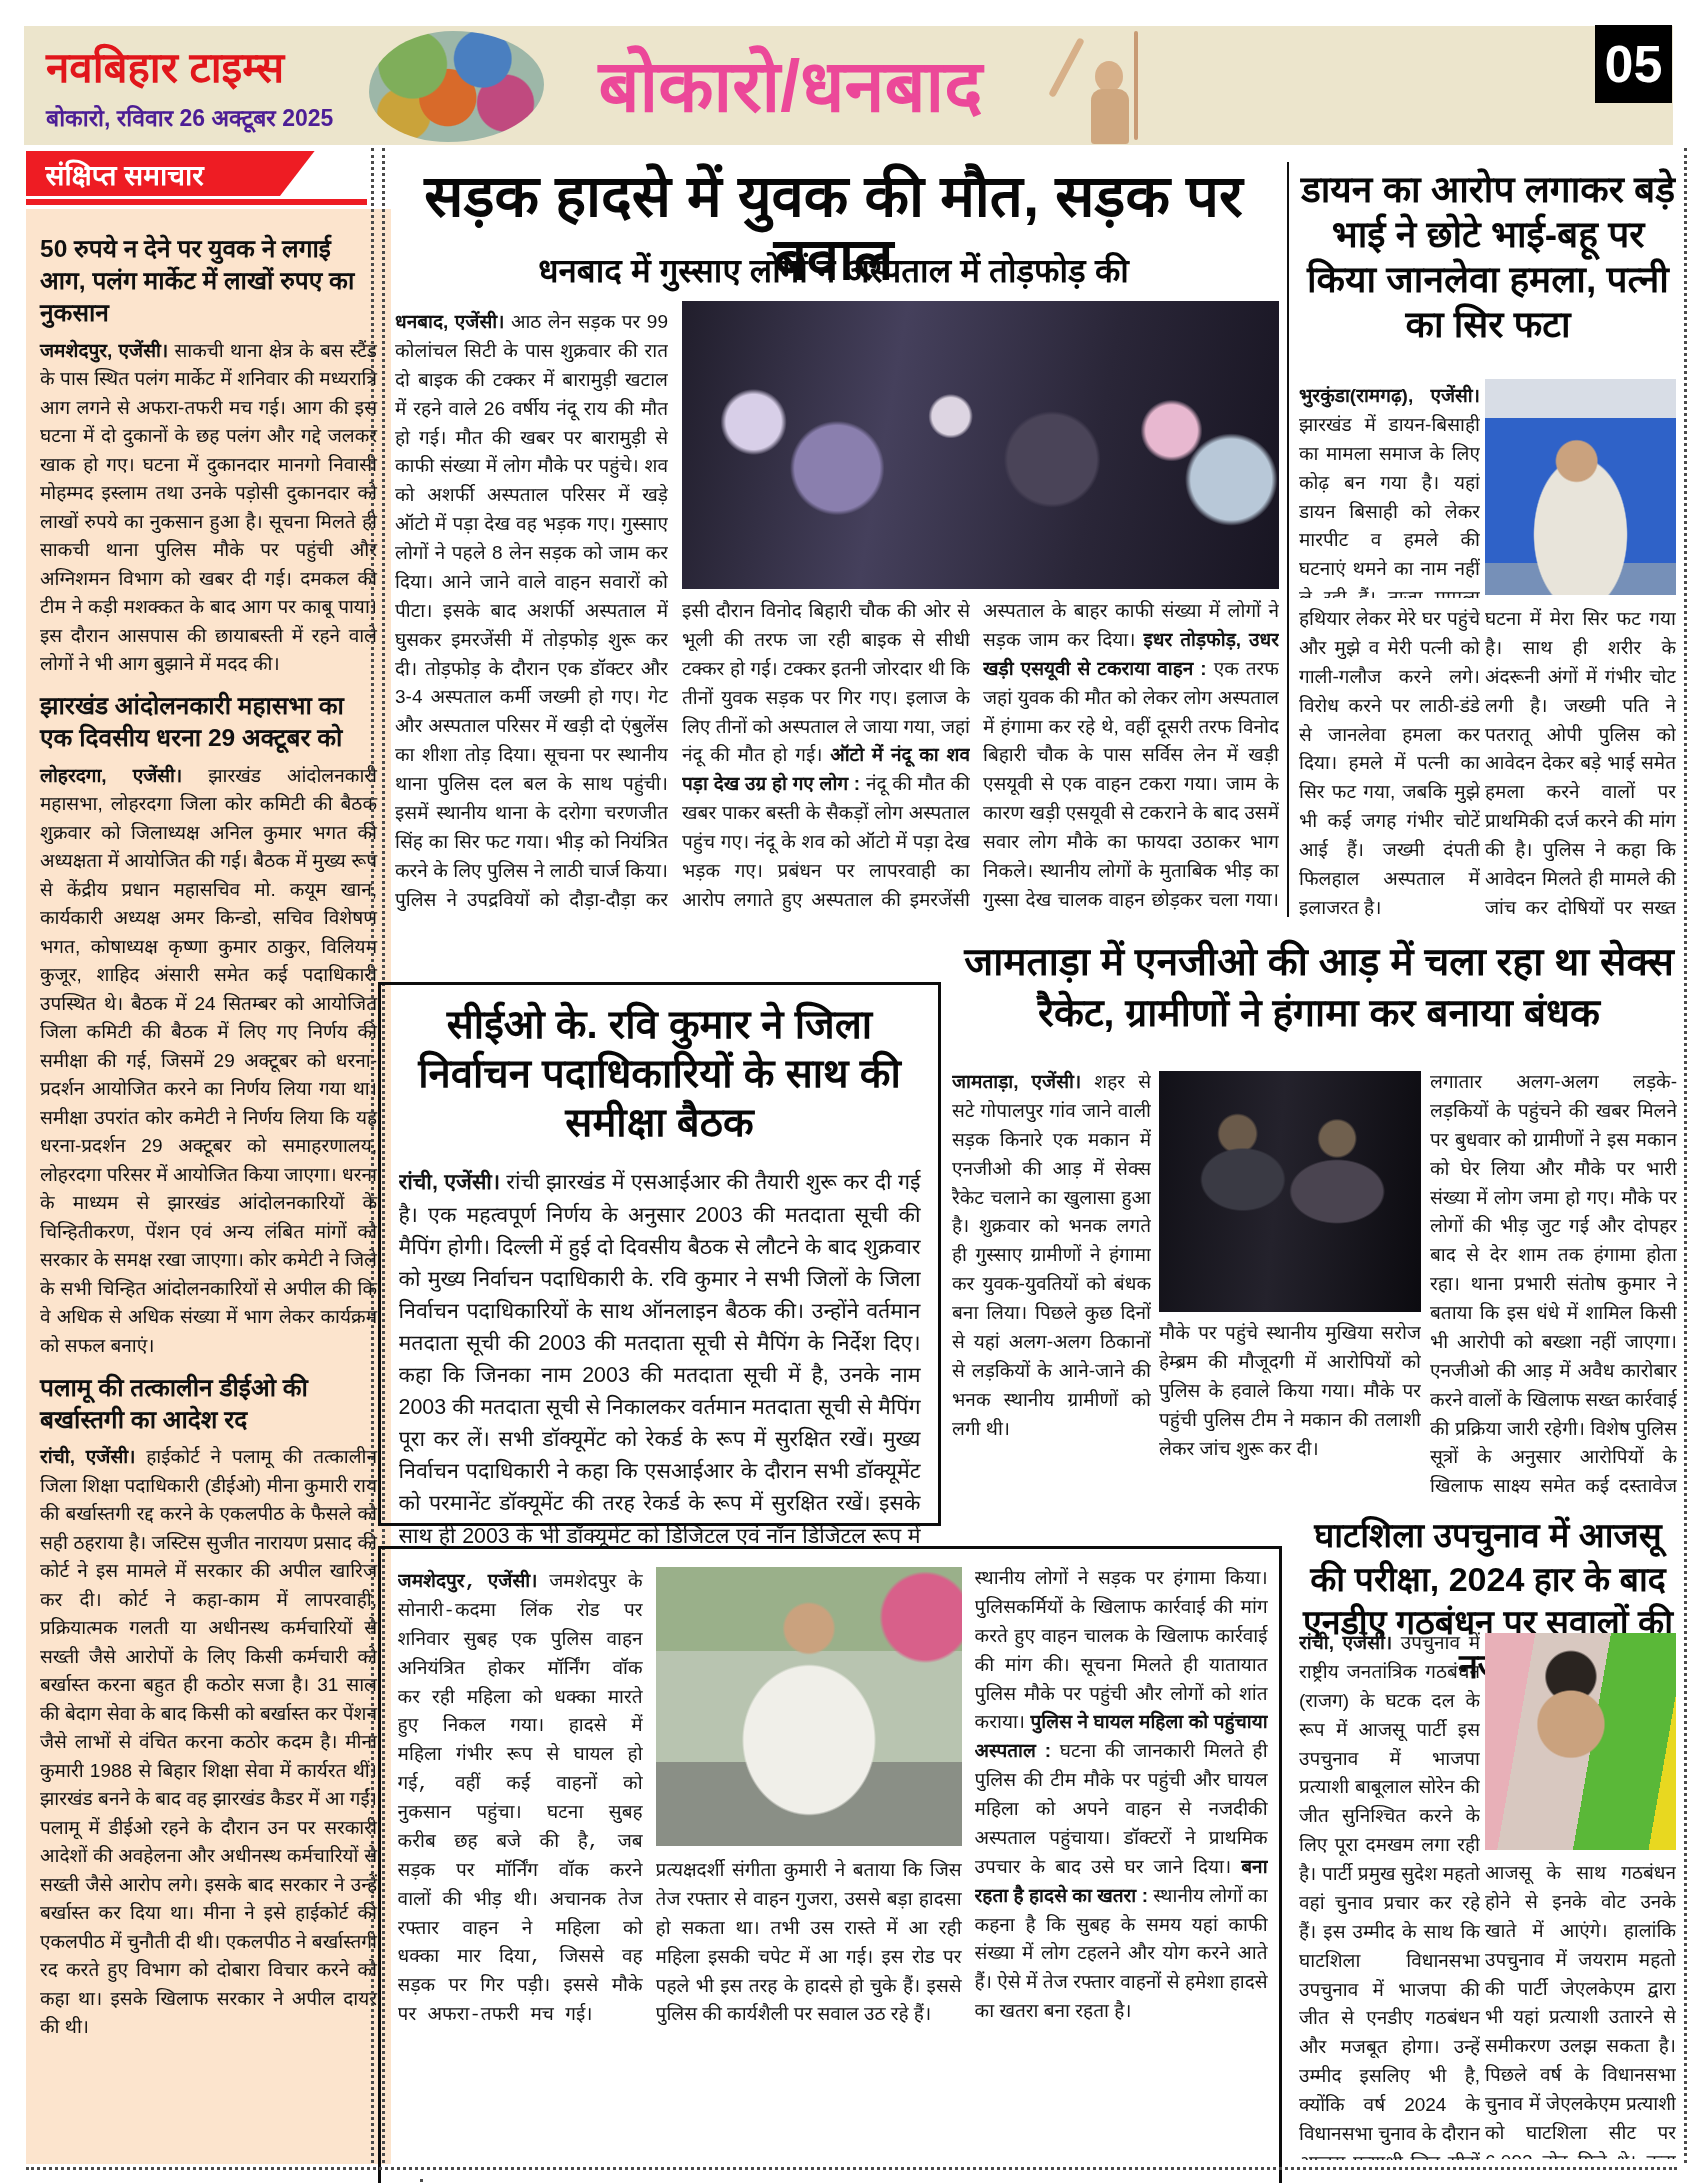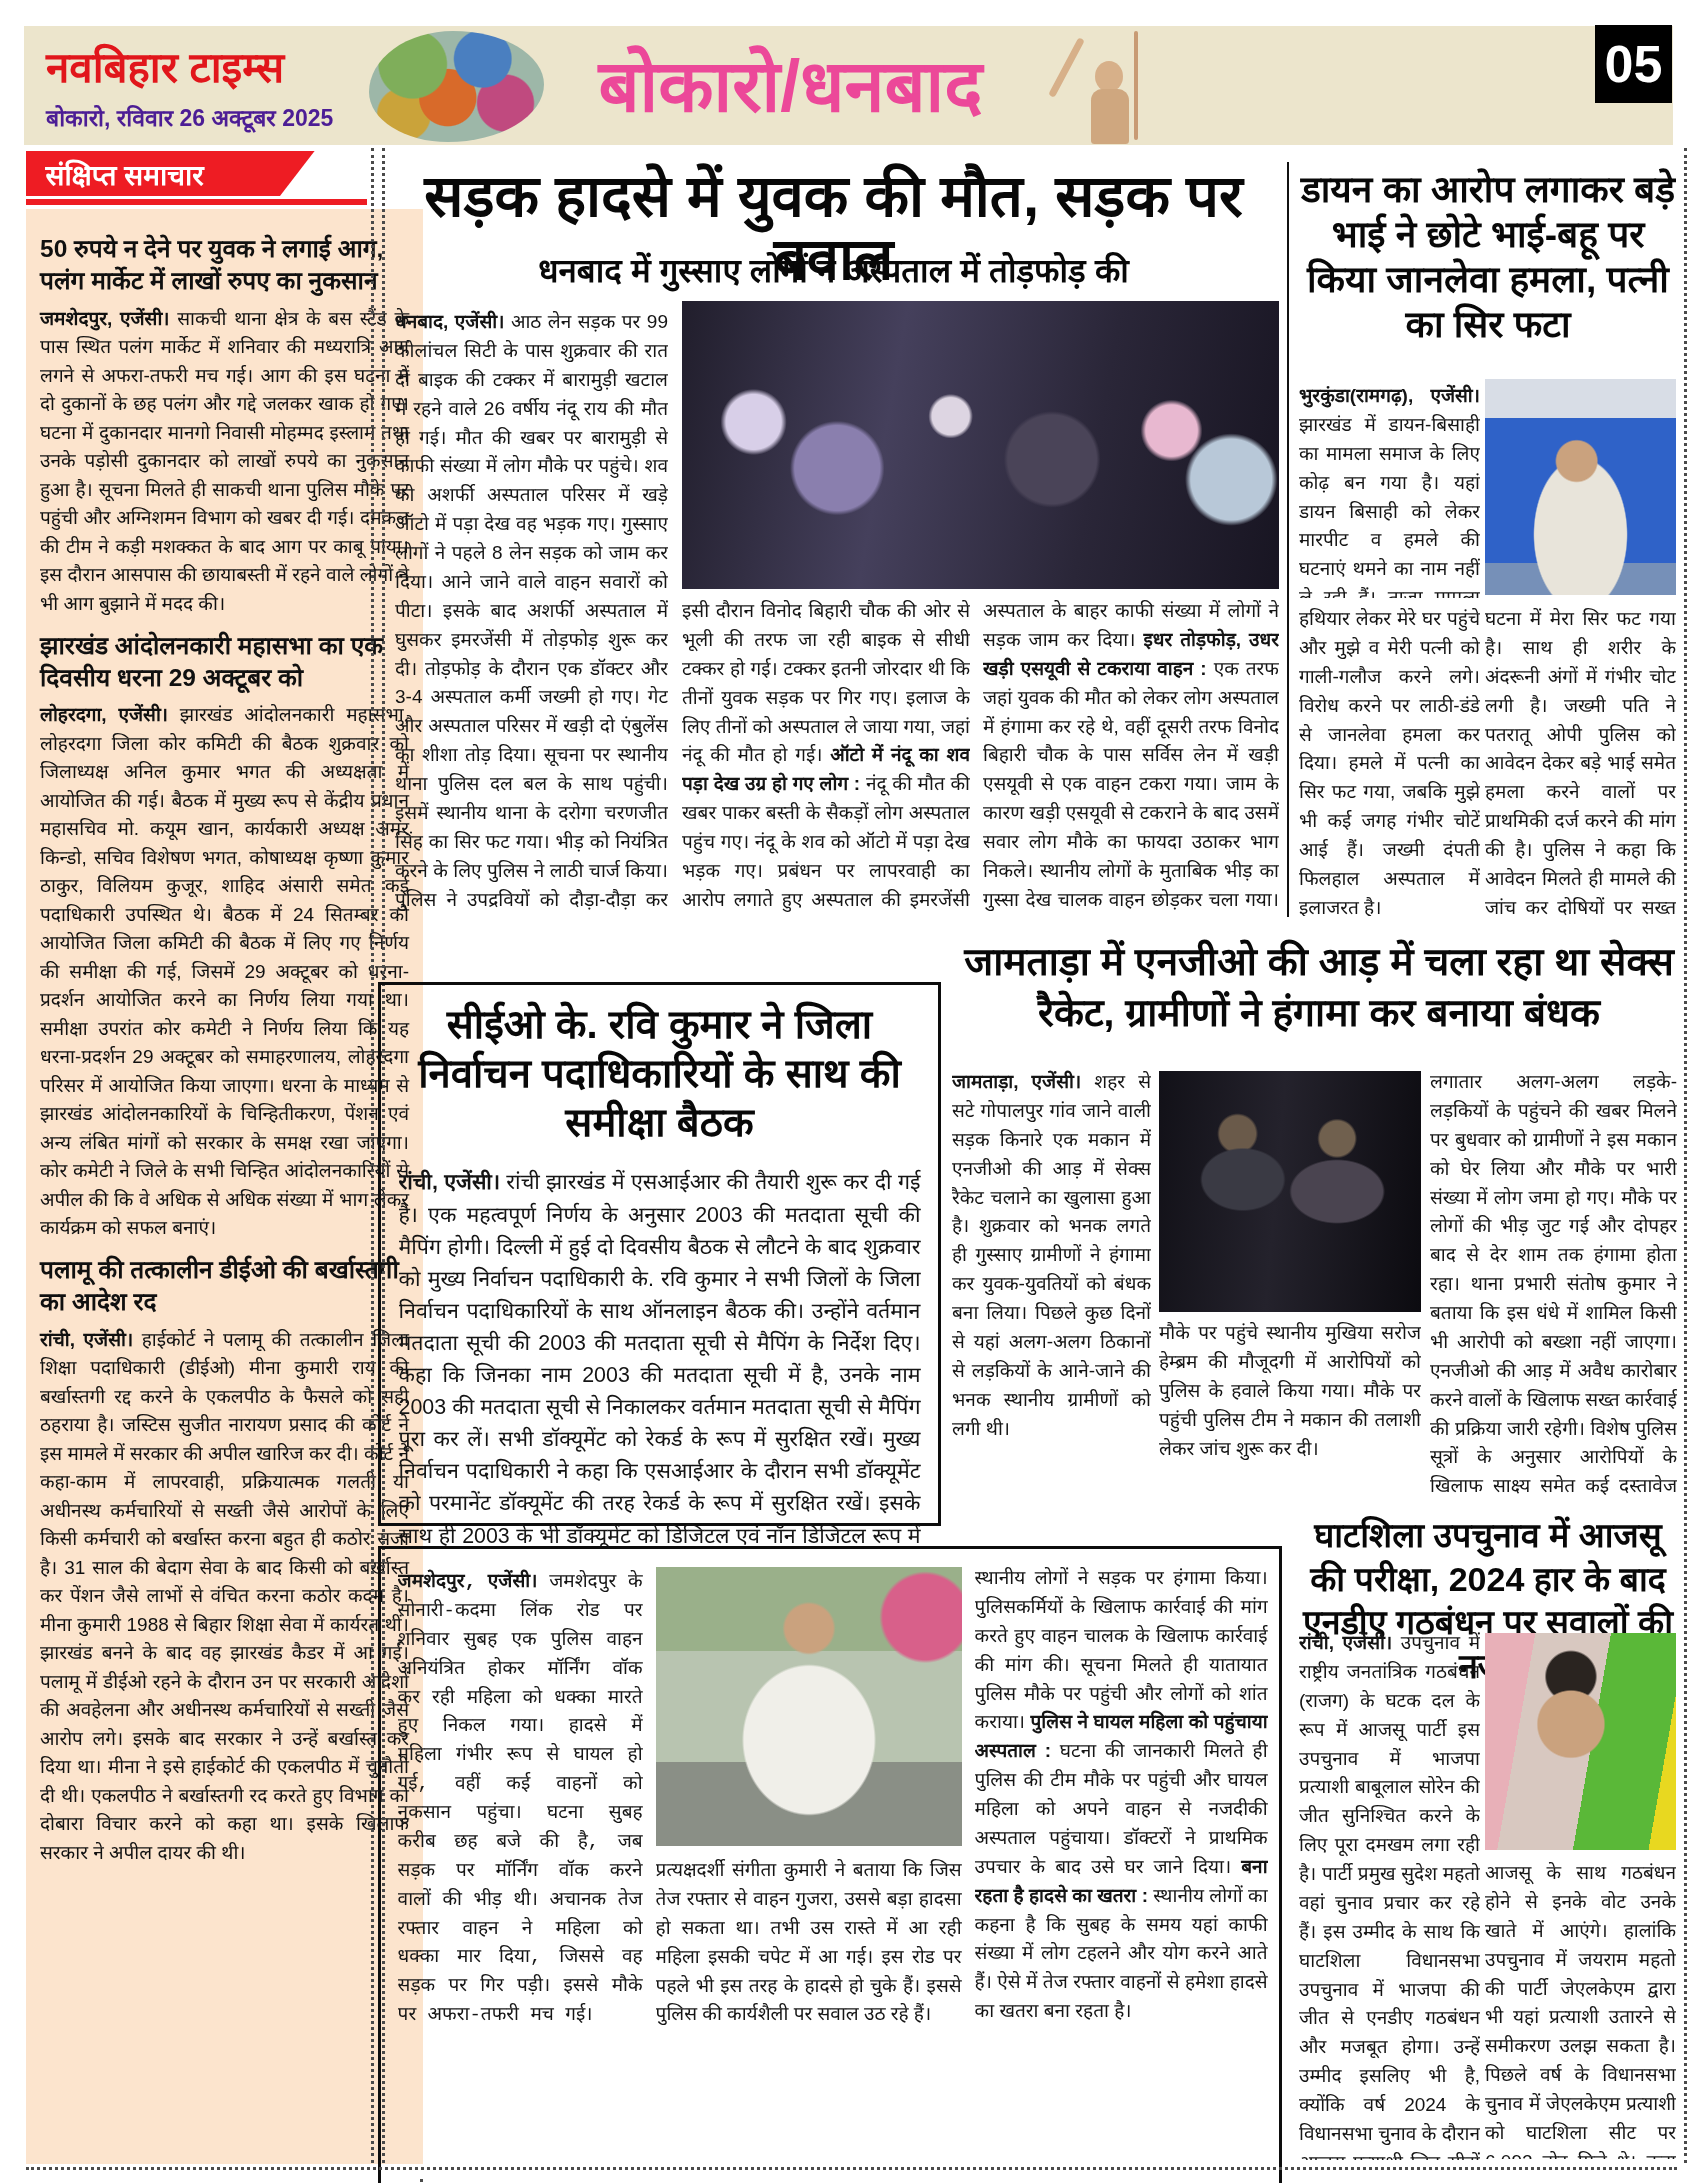--- a/index.html
+++ b/index.html
@@ -59,21 +59,21 @@
 
 <div class="abs pagebox" style="left:1595px;top:25px;width:77px;height:78px;">
   <span>05</span>
 </div>
 
 <div class="abs brief-banner" style="left:26px;top:151px;width:269px;height:45px;">
   <span>संक्षिप्त समाचार</span>
 </div>
 <div class="abs brief-underline" style="left:26px;top:199px;width:341px;height:5.7px;"></div>
 
-<div class="abs brief-box" style="left:26px;top:209px;width:397px;height:1955px;">
+<div class="abs brief-box" style="left:26px;top:209px;width:365px;height:1955px;">
   <div>
     <div class="brief-h">50 रुपये न देने पर युवक ने लगाई आग, पलंग मार्केट में लाखों रुपए का नुकसान</div>
     <div class="brief-b"><span class="byline">जमशेदपुर, एजेंसी।</span> <span>साकची थाना क्षेत्र के बस स्टैंड के पास स्थित पलंग मार्केट में शनिवार की मध्यरात्रि आग लगने से अफरा-तफरी मच गई। आग की इस घटना में दो दुकानों के छह पलंग और गद्दे जलकर खाक हो गए। घटना में दुकानदार मानगो निवासी मोहम्मद इस्लाम तथा उनके पड़ोसी दुकानदार को लाखों रुपये का नुकसान हुआ है। सूचना मिलते ही साकची थाना पुलिस मौके पर पहुंची और अग्निशमन विभाग को खबर दी गई। दमकल की टीम ने कड़ी मशक्कत के बाद आग पर काबू पाया। इस दौरान आसपास की छायाबस्ती में रहने वाले लोगों ने भी आग बुझाने में मदद की।</span></div>
   </div>
   <div>
     <div class="brief-h">झारखंड आंदोलनकारी महासभा का एक दिवसीय धरना 29 अक्टूबर को</div>
     <div class="brief-b"><span class="byline">लोहरदगा, एजेंसी।</span> <span>झारखंड आंदोलनकारी महासभा, लोहरदगा जिला कोर कमिटी की बैठक शुक्रवार को जिलाध्यक्ष अनिल कुमार भगत की अध्यक्षता में आयोजित की गई। बैठक में मुख्य रूप से केंद्रीय प्रधान महासचिव मो. कयूम खान, कार्यकारी अध्यक्ष अमर किन्डो, सचिव विशेषण भगत, कोषाध्यक्ष कृष्णा कुमार ठाकुर, विलियम कुजूर, शाहिद अंसारी समेत कई पदाधिकारी उपस्थित थे। बैठक में 24 सितम्बर को आयोजित जिला कमिटी की बैठक में लिए गए निर्णय की समीक्षा की गई, जिसमें 29 अक्टूबर को धरना-प्रदर्शन आयोजित करने का निर्णय लिया गया था। समीक्षा उपरांत कोर कमेटी ने निर्णय लिया कि यह धरना-प्रदर्शन 29 अक्टूबर को समाहरणालय, लोहरदगा परिसर में आयोजित किया जाएगा। धरना के माध्यम से झारखंड आंदोलनकारियों के चिन्हितीकरण, पेंशन एवं अन्य लंबित मांगों को सरकार के समक्ष रखा जाएगा। कोर कमेटी ने जिले के सभी चिन्हित आंदोलनकारियों से अपील की कि वे अधिक से अधिक संख्या में भाग लेकर कार्यक्रम को सफल बनाएं।</span></div>
   </div>
   <div>
     <div class="brief-h">पलामू की तत्कालीन डीईओ की बर्खास्तगी का आदेश रद</div>

